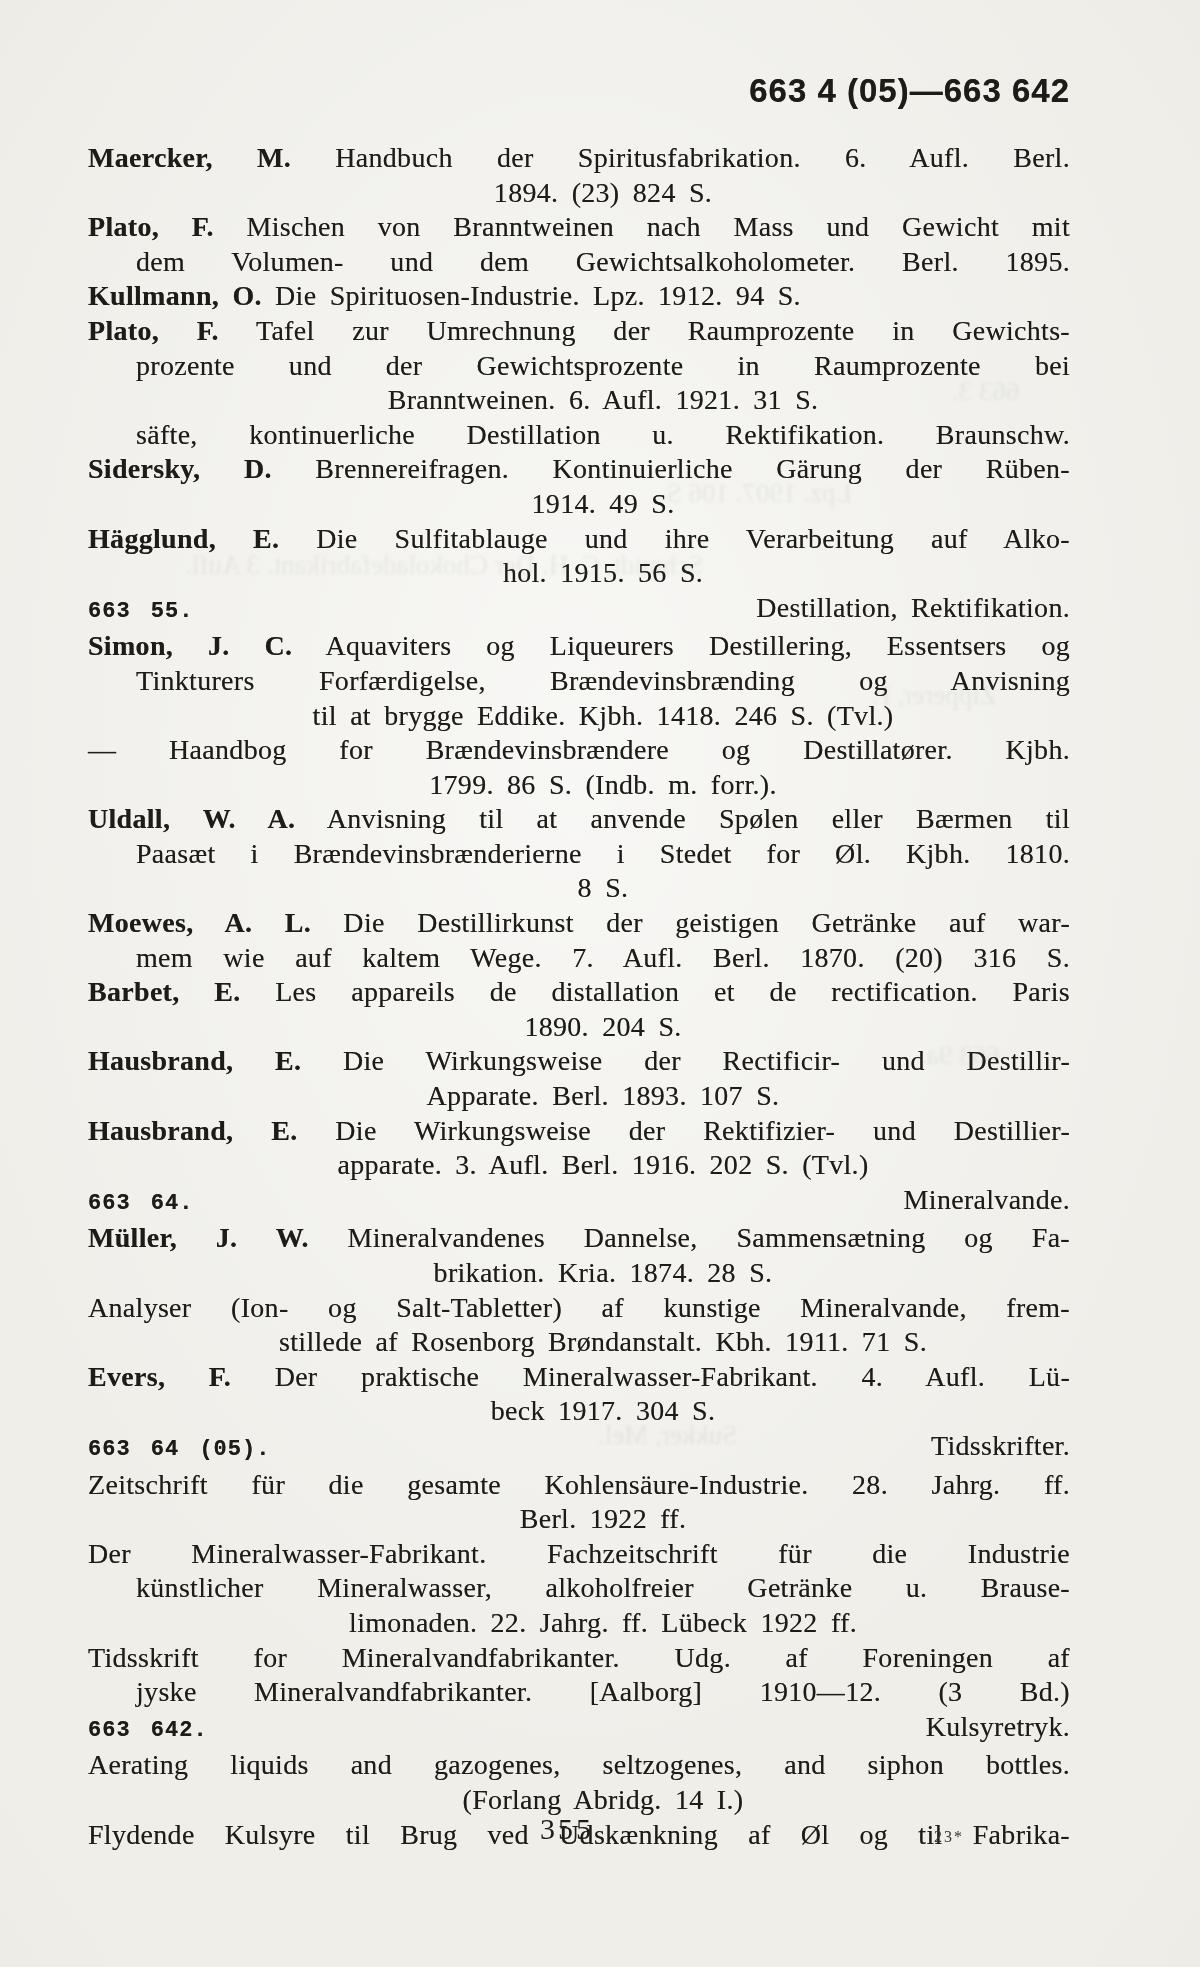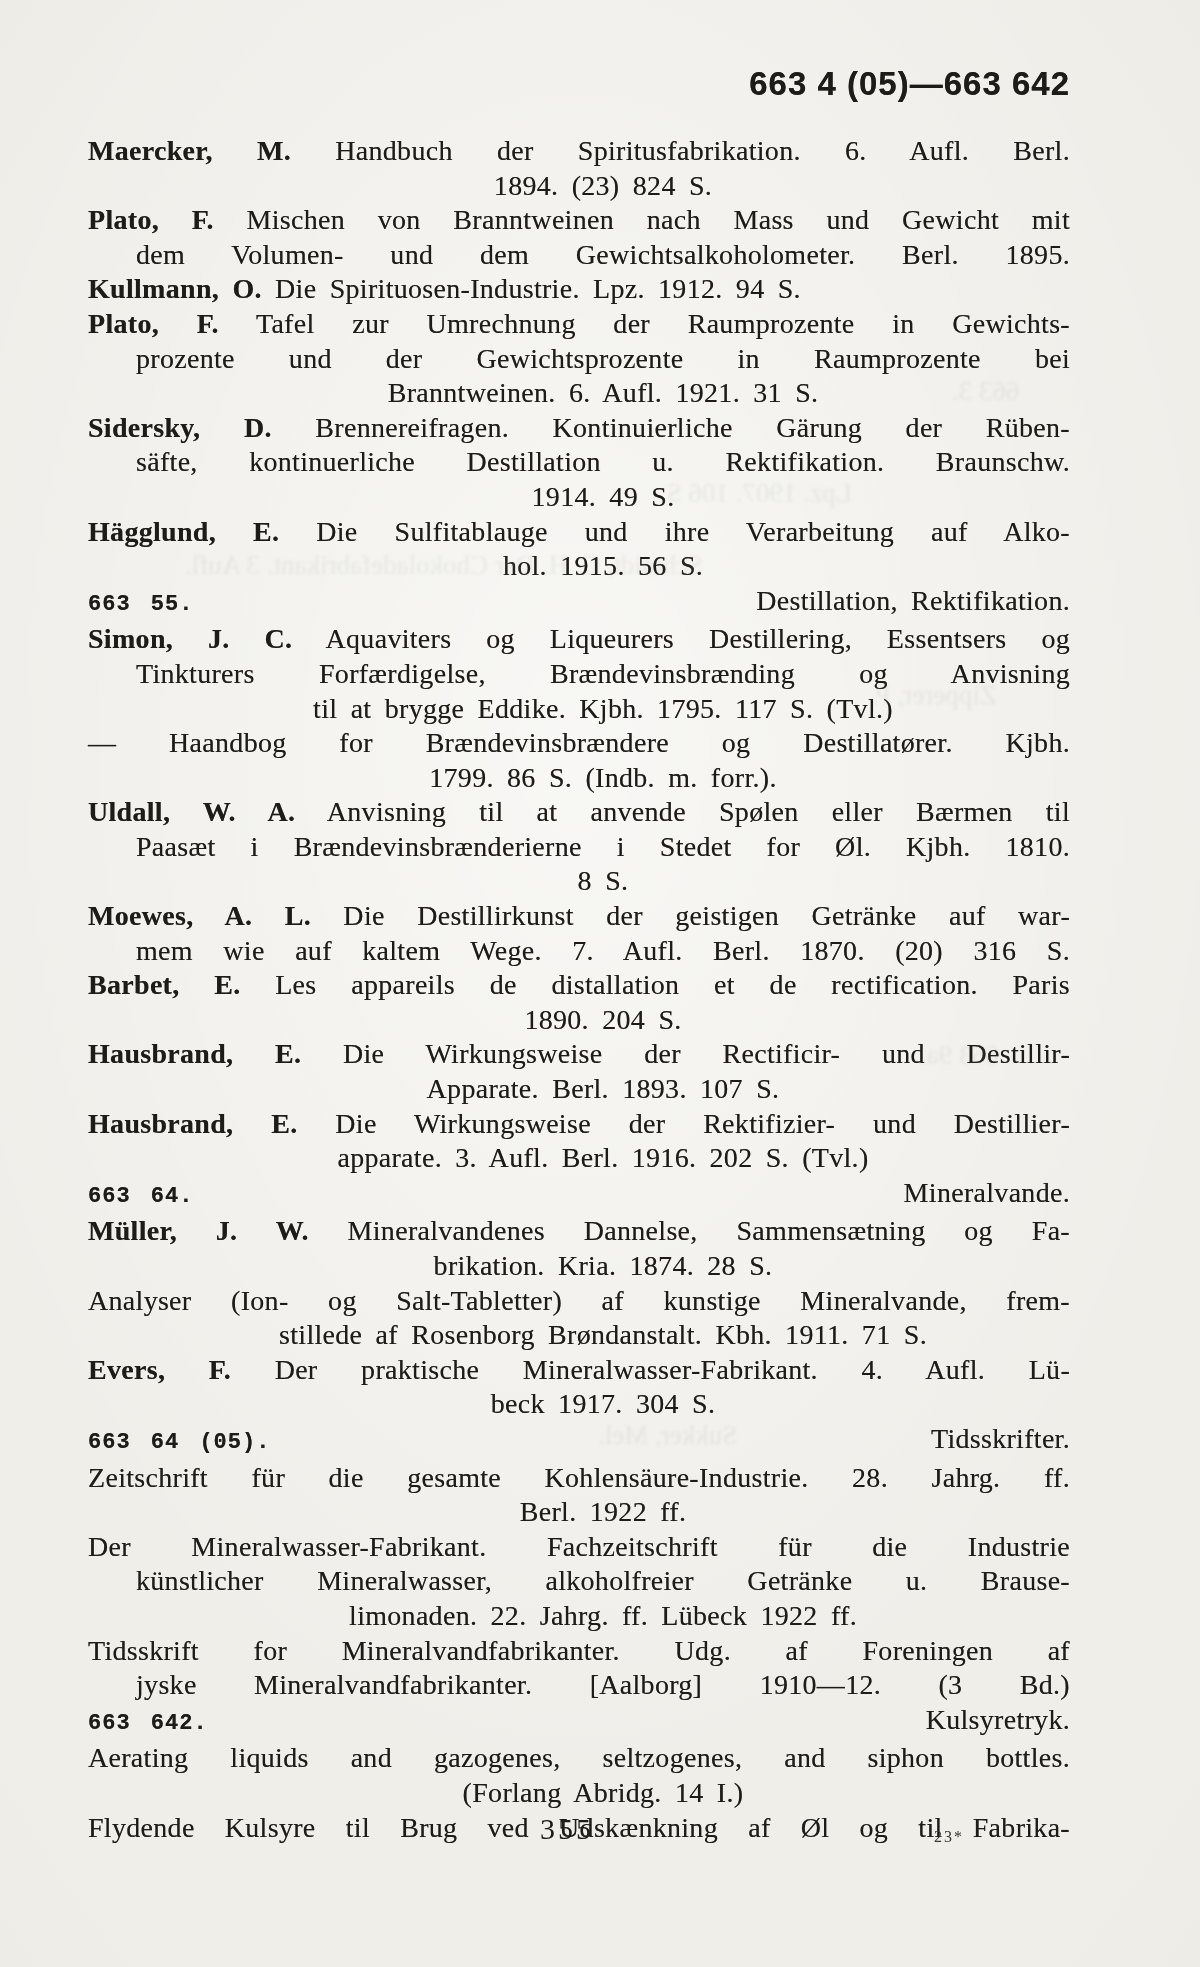--- a/index.html
+++ b/index.html
@@ -6,21 +6,21 @@
   body{
     width:1200px;height:1967px;position:relative;overflow:hidden;
     background:
       radial-gradient(ellipse 950px 1500px at 48% 38%, rgba(255,255,255,0.55), rgba(255,255,255,0) 70%),
       radial-gradient(ellipse 1400px 2200px at 50% 50%, #efeee9 55%, #e6e4df 88%, #dedcd6 100%);
     background-color:#eae8e3;
     font-family:"Liberation Serif","DejaVu Serif",serif;
     color:#1e1c18;
   }
   .page-content{
-    position:absolute;left:88px;top:66px;width:982px;
+    position:absolute;left:88px;top:73px;width:982px;
   }
   .hdr{
     font-family:"Liberation Sans","DejaVu Sans",sans-serif;
     font-weight:700;font-size:33px;line-height:36px;
     text-align:right;letter-spacing:1px;
     margin-bottom:32px;
     text-shadow:0 0 0.5px rgba(20,18,14,0.7);
   }
   .entries{
     font-size:28px;line-height:34.6px;
@@ -67,32 +67,32 @@
   <div class="hdr">663 4 (05)—663 642</div>
   <div class="entries">
       <div class="line j"><span class="author">Maercker, M.</span> Handbuch der Spiritusfabrikation. 6. Aufl. Berl.</div>
       <div class="line l cont">1894. (23) 824 S.</div>
       <div class="line j"><span class="author">Plato, F.</span> Mischen von Branntweinen nach Mass und Gewicht mit</div>
       <div class="line j cont">dem Volumen- und dem Gewichtsalkoholometer. Berl. 1895.</div>
       <div class="line l"><span class="author">Kullmann, O.</span> Die Spirituosen-Industrie. Lpz. 1912. 94 S.</div>
       <div class="line j"><span class="author">Plato, F.</span> Tafel zur Umrechnung der Raumprozente in Gewichts-</div>
       <div class="line j cont">prozente und der Gewichtsprozente in Raumprozente bei</div>
       <div class="line l cont">Branntweinen. 6. Aufl. 1921. 31 S.</div>
+      <div class="line j cont">säfte, kontinuerliche Destillation u. Rektifikation. Braunschw.</div>
       <div class="line j"><span class="author">Sidersky, D.</span> Brennereifragen. Kontinuierliche Gärung der Rüben-</div>
-      <div class="line j cont">säfte, kontinuerliche Destillation u. Rektifikation. Braunschw.</div>
       <div class="line l cont">1914. 49 S.</div>
       <div class="line j"><span class="author">Hägglund, E.</span> Die Sulfitablauge und ihre Verarbeitung auf Alko-</div>
       <div class="line l cont">hol. 1915. 56 S.</div>
       <div class="heading-row">
         <span class="h-num">663 55.</span>
         <span class="h-title">Destillation, Rektifikation.</span>
       </div>
       <div class="line j"><span class="author">Simon, J. C.</span> Aquaviters og Liqueurers Destillering, Essentsers og</div>
       <div class="line j cont">Tinkturers Forfærdigelse, Brændevinsbrænding og Anvisning</div>
-      <div class="line l cont">til at brygge Eddike. Kjbh. 1795. 117 S. (Tvl.)</div>
+      <div class="line l cont">til at brygge Eddike. Kjbh. 1418. 246 S. (Tvl.)</div>
       <div class="line j">— Haandbog for Brændevinsbrændere og Destillatører. Kjbh.</div>
       <div class="line l cont">1799. 86 S. (Indb. m. forr.).</div>
       <div class="line j"><span class="author">Uldall, W. A.</span> Anvisning til at anvende Spølen eller Bærmen til</div>
       <div class="line j cont">Paasæt i Brændevinsbrænderierne i Stedet for Øl. Kjbh. 1810.</div>
       <div class="line l cont">8 S.</div>
       <div class="line j"><span class="author">Moewes, A. L.</span> Die Destillirkunst der geistigen Getränke auf war-</div>
       <div class="line j cont">mem wie auf kaltem Wege. 7. Aufl. Berl. 1870. (20) 316 S.</div>
       <div class="line j"><span class="author">Barbet, E.</span> Les appareils de distallation et de rectification. Paris</div>
       <div class="line l cont">1890. 204 S.</div>
       <div class="line j"><span class="author">Hausbrand, E.</span> Die Wirkungsweise der Rectificir- und Destillir-</div>

